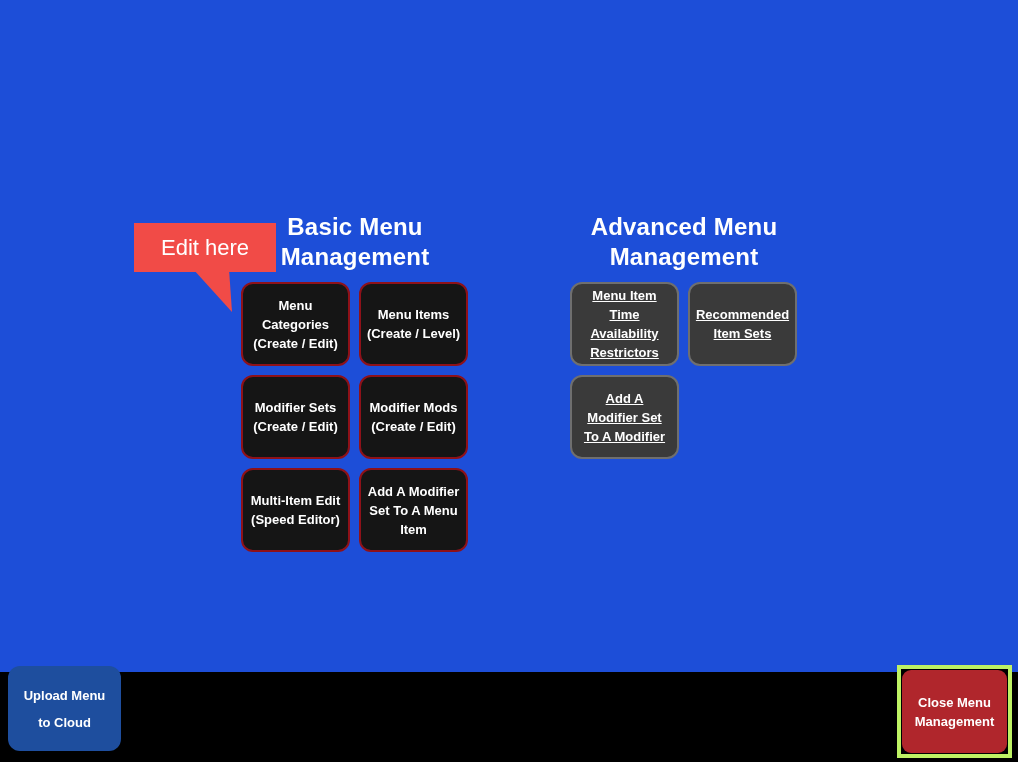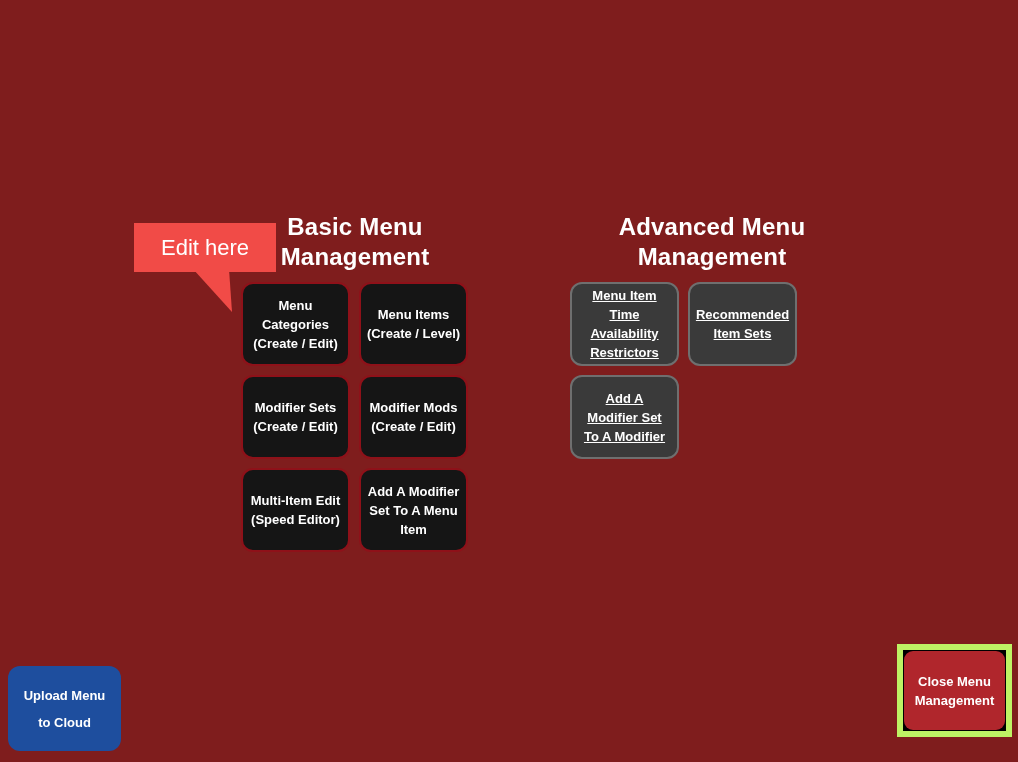--- a/index.html
+++ b/index.html
@@ -7,37 +7,37 @@
     padding: 0;
     background: #000000;
     width: 1018px;
     height: 762px;
     overflow: hidden;
     font-family: "Liberation Sans", sans-serif;
   }
   .stage {
     position: relative;
     width: 1018px;
-    height: 762px;
-    background: #7f1d1d;
+    height: 672px;
+    background: #1d4ed8;
   }
   .section-title {
     position: absolute;
     top: 212px;
     width: 220px;
     color: #ffffff;
     font-size: 24px;
     font-weight: 600;
     line-height: 30px;
     text-align: center;
     white-space: pre-line;
     letter-spacing: 0.2px;
   }
   .section-title.basic { left: 245px; }
-  .section-title.advanced { left: 602px; }
+  .section-title.advanced { left: 574px; }
 
   .btn-grid {
     position: absolute;
     top: 282px;
     display: grid;
     grid-template-columns: repeat(2, 109px);
     grid-template-rows: repeat(3, 84px);
     gap: 9px;
   }
   .btn-grid.basic { left: 241px; }
@@ -106,25 +106,25 @@
     font-size: 13px;
     font-weight: bold;
     line-height: 27px;
     white-space: pre-line;
     cursor: pointer;
   }
 
   .close-btn-frame {
     position: absolute;
     left: 897px;
-    top: 644px;
+    top: 665px;
     width: 115px;
     height: 93px;
     box-sizing: border-box;
-    border: 6px solid #bef264;
+    border: 4px solid #bef264;
     background: #000000;
     padding: 1px;
     cursor: pointer;
   }
   .close-btn-inner {
     width: 100%;
     height: 100%;
     box-sizing: border-box;
     background: #b0262c;
     border-radius: 9px;

